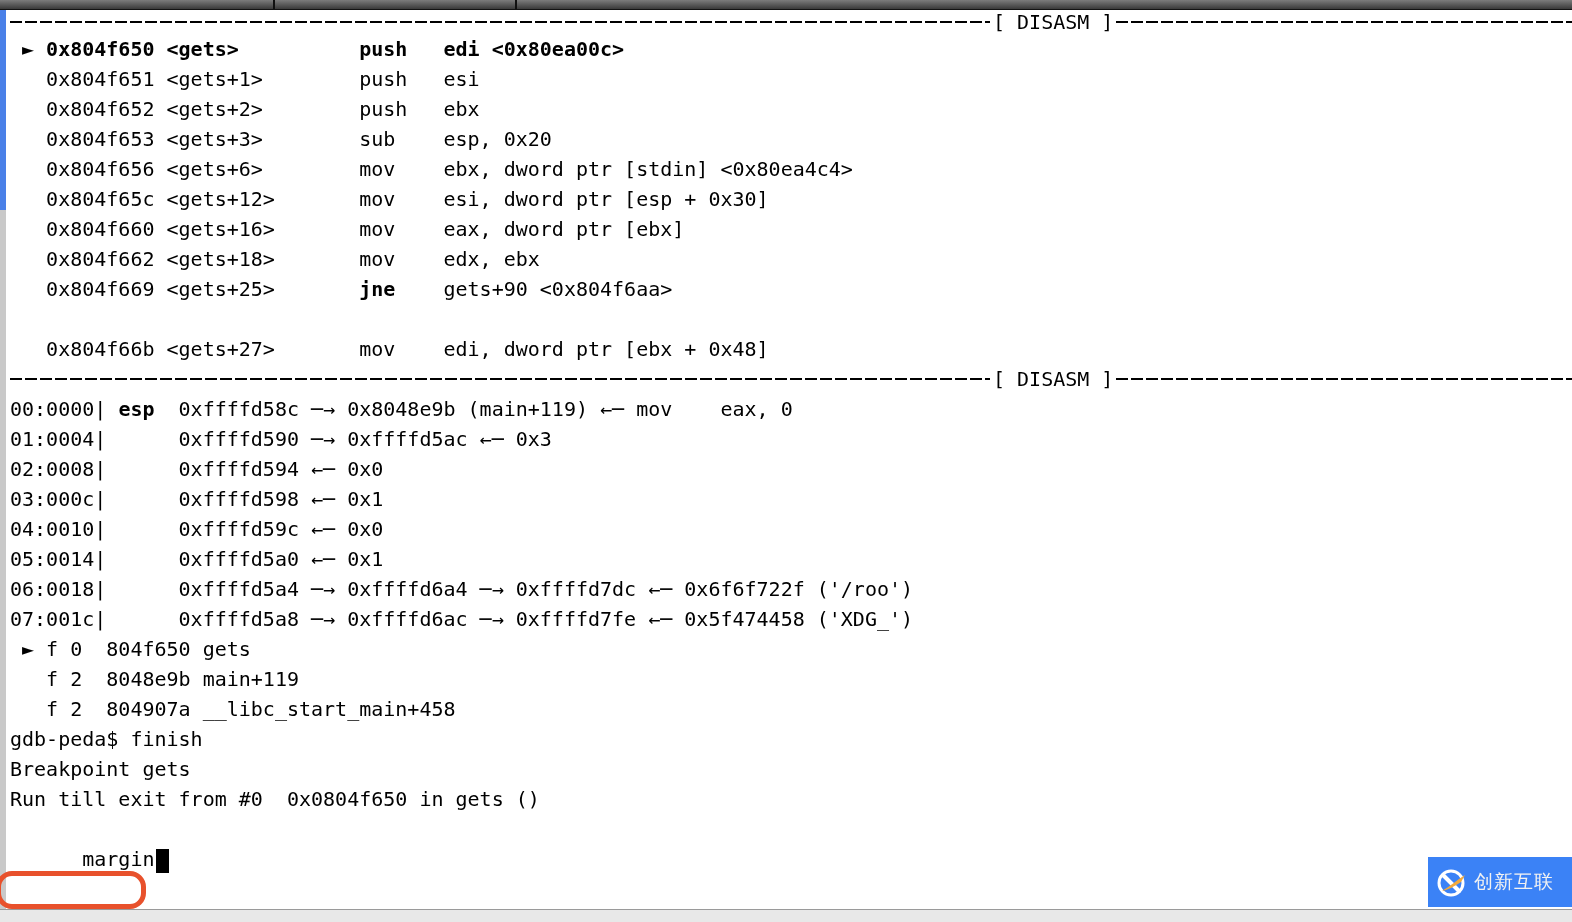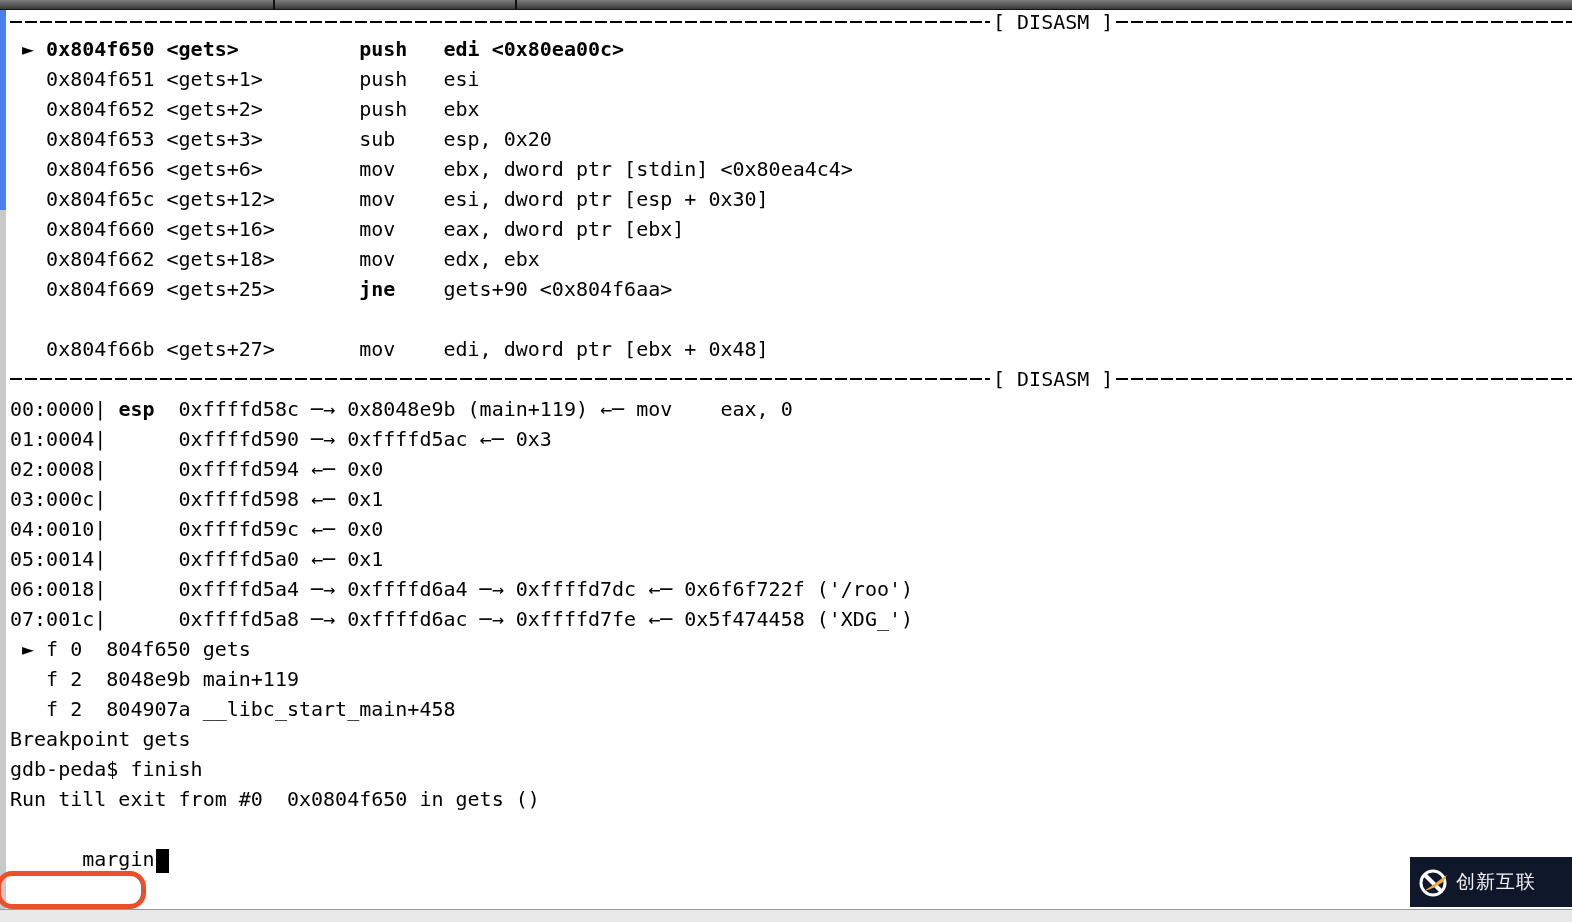--- a/index.html
+++ b/index.html
@@ -42,22 +42,22 @@
 
   
   .annotation {
     position:absolute; left:-4px; top:871px; width:150px; height:38px;
     border:5px solid #e8512c; border-radius:16px; box-sizing:border-box;
     pointer-events:none;
   }
 
   
   .watermark {
-    position:absolute; right:0; top:857px; width:162px; height:50px;
-    background:#0f172a; display:flex; align-items:center; gap:5px;
+    position:absolute; right:0; top:857px; width:144px; height:50px;
+    background:#3b82f6; display:flex; align-items:center; gap:5px;
     padding-left:7px; box-sizing:border-box;
   }
   .wm-text { color:#f2f2f2; font-family:"DejaVu Sans", sans-serif;
     font-size:19px; letter-spacing:1px; white-space:nowrap; }
 
   
   .bottom-bar {
     position:absolute; left:0; right:0; bottom:0; height:12px;
     background:#e8e8e8; border-top:1px solid #9a9a9a; box-sizing:content-box;
   }
@@ -113,22 +113,22 @@
         <div class="t-line"><span>07:001c|      0xffffd5a8 ─→ 0xffffd6ac ─→ 0xffffd7fe ←─ 0x5f474458 ('XDG_')</span></div>
       </div>
 
     <div>
         <div class="t-line"><span> ► f 0  804f650 gets</span></div>
         <div class="t-line"><span>   f 2  8048e9b main+119</span></div>
         <div class="t-line"><span>   f 2  804907a __libc_start_main+458</span></div>
       </div>
 
     <div>
+        <div class="t-line"><span>gdb-peda$ finish</span></div>
         <div class="t-line"><span>Breakpoint gets</span></div>
-        <div class="t-line"><span>gdb-peda$ finish</span></div>
         <div class="t-line"><span>Run till exit from #0  0x0804f650 in gets ()</span></div>
       </div>
 
     <div class="t-line">
       <span>margin</span><span class="cursor"></span>
     </div>
 
   </div>
 
   <div class="annotation"></div>

